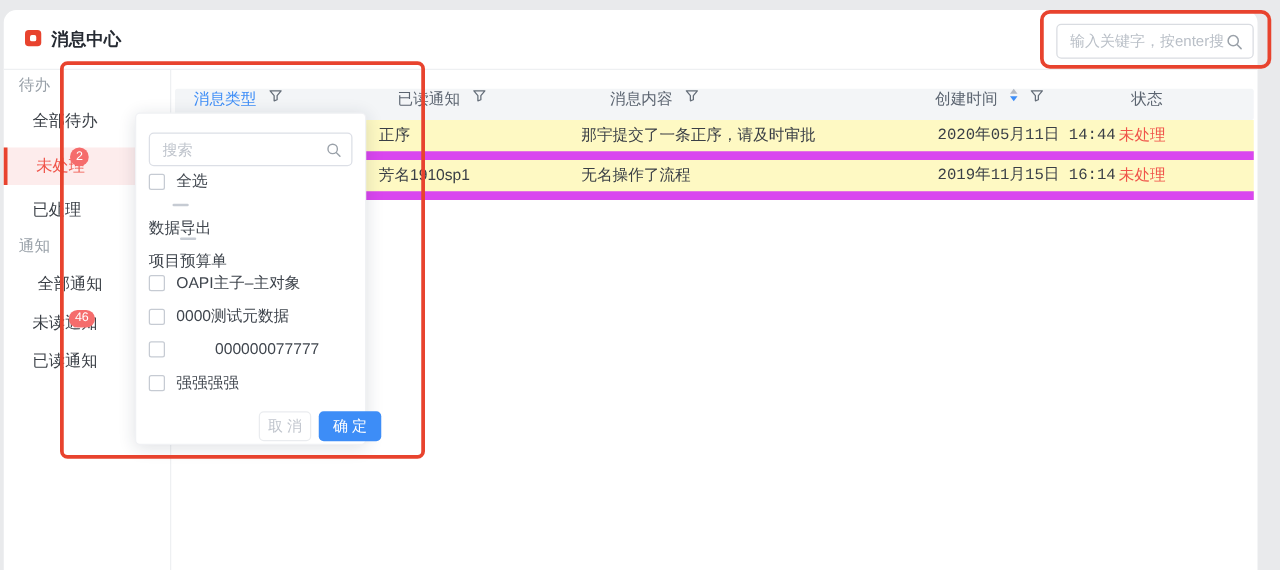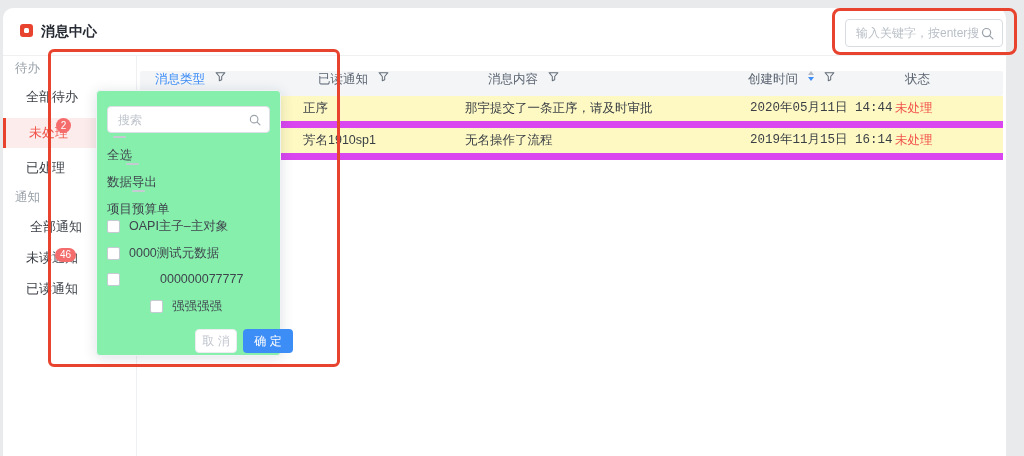--- a/index.html
+++ b/index.html
@@ -43,32 +43,32 @@
   .td-subject{left:163px;}
   .td-content{left:325px;}
   .td-created{left:610px;font-family:Liberation Mono, monospace;}
   .td-status{left:755px;color:#f0544a;}
   .sort{display:inline-flex;flex-direction:column;align-items:center;cursor:pointer;}
   .sort .up{width:0;height:0;border-left:3.5px solid transparent;border-right:3.5px solid transparent;
             border-bottom:4.5px solid #b4b9c2;}
   .sort .down{width:0;height:0;border-left:3.5px solid transparent;border-right:3.5px solid transparent;
               border-top:4.5px solid #3d8df7;margin-top:2px;}
   
-  .popup{left:96px;top:90px;width:185px;height:266px;background:#86efac;border:1px solid #f0f1f4;
+  .popup{left:108px;top:90px;width:185px;height:266px;background:#ffffff;border:1px solid #f0f1f4;
          border-radius:4px;box-shadow:0 2px 14px rgba(31,45,61,.14);z-index:5;box-sizing:border-box;}
   .popup-search{position:absolute;left:10px;top:15px;width:163px;height:27px;border:1px solid #dcdfe6;
                 border-radius:4px;box-sizing:border-box;display:flex;align-items:center;padding:0 8px;background:#fff;}
   .popup-search input{flex:1;border:none;outline:none;font-size:12px;color:#3a3f46;min-width:0;
                       font-family:"Liberation Sans",sans-serif;background:transparent;}
   .popup-search input::placeholder{color:#bfc4cc;}
   .opt{position:absolute;left:10px;height:18px;display:flex;align-items:center;gap:9px;cursor:pointer;}
   .cb{width:13px;height:13px;border:1px solid #c6cbd3;border-radius:2px;background:#fff;box-sizing:border-box;}
   .opt .txt{font-size:12.5px;color:#3f454d;white-space:nowrap;}
-  .opt-0{top:45px;flex-direction:column;} .opt-1{top:72px;flex-direction:column;} .opt-2{top:99px;flex-direction:column;} .opt-3{top:126px;}
-  .opt-4{top:153px;} .opt-5{top:179px;gap:40px;} .opt-6{top:206px;margin-left:43px;}
+  .opt-0{top:45px;} .opt-1{top:72px;flex-direction:column;} .opt-2{top:99px;flex-direction:column;} .opt-3{top:126px;}
+  .opt-4{top:153px;} .opt-5{top:179px;gap:40px;} .opt-6{top:206px;}
   .btn{position:absolute;top:238px;height:24px;border-radius:4px;font-size:12px;display:flex;
        align-items:center;justify-content:center;box-sizing:border-box;cursor:pointer;margin-left:16px;}
   .btn-cancel{left:82px;width:42px;background:#fff;border:1px solid #eaecef;color:#c0c5cd;}
   .btn-confirm{left:130px;width:50px;background:#3d8df7;color:#fff;}
   
   .annot{border:3px solid #e8432e;box-sizing:border-box;z-index:10;pointer-events:none;background:transparent;}
   .annot-search{left:832px;top:8px;width:185px;height:47px;border-radius:8px;}
   .annot-popup{left:48px;top:49px;width:292px;height:318px;border-radius:6px;}
   svg{display:block;}
 </style>

